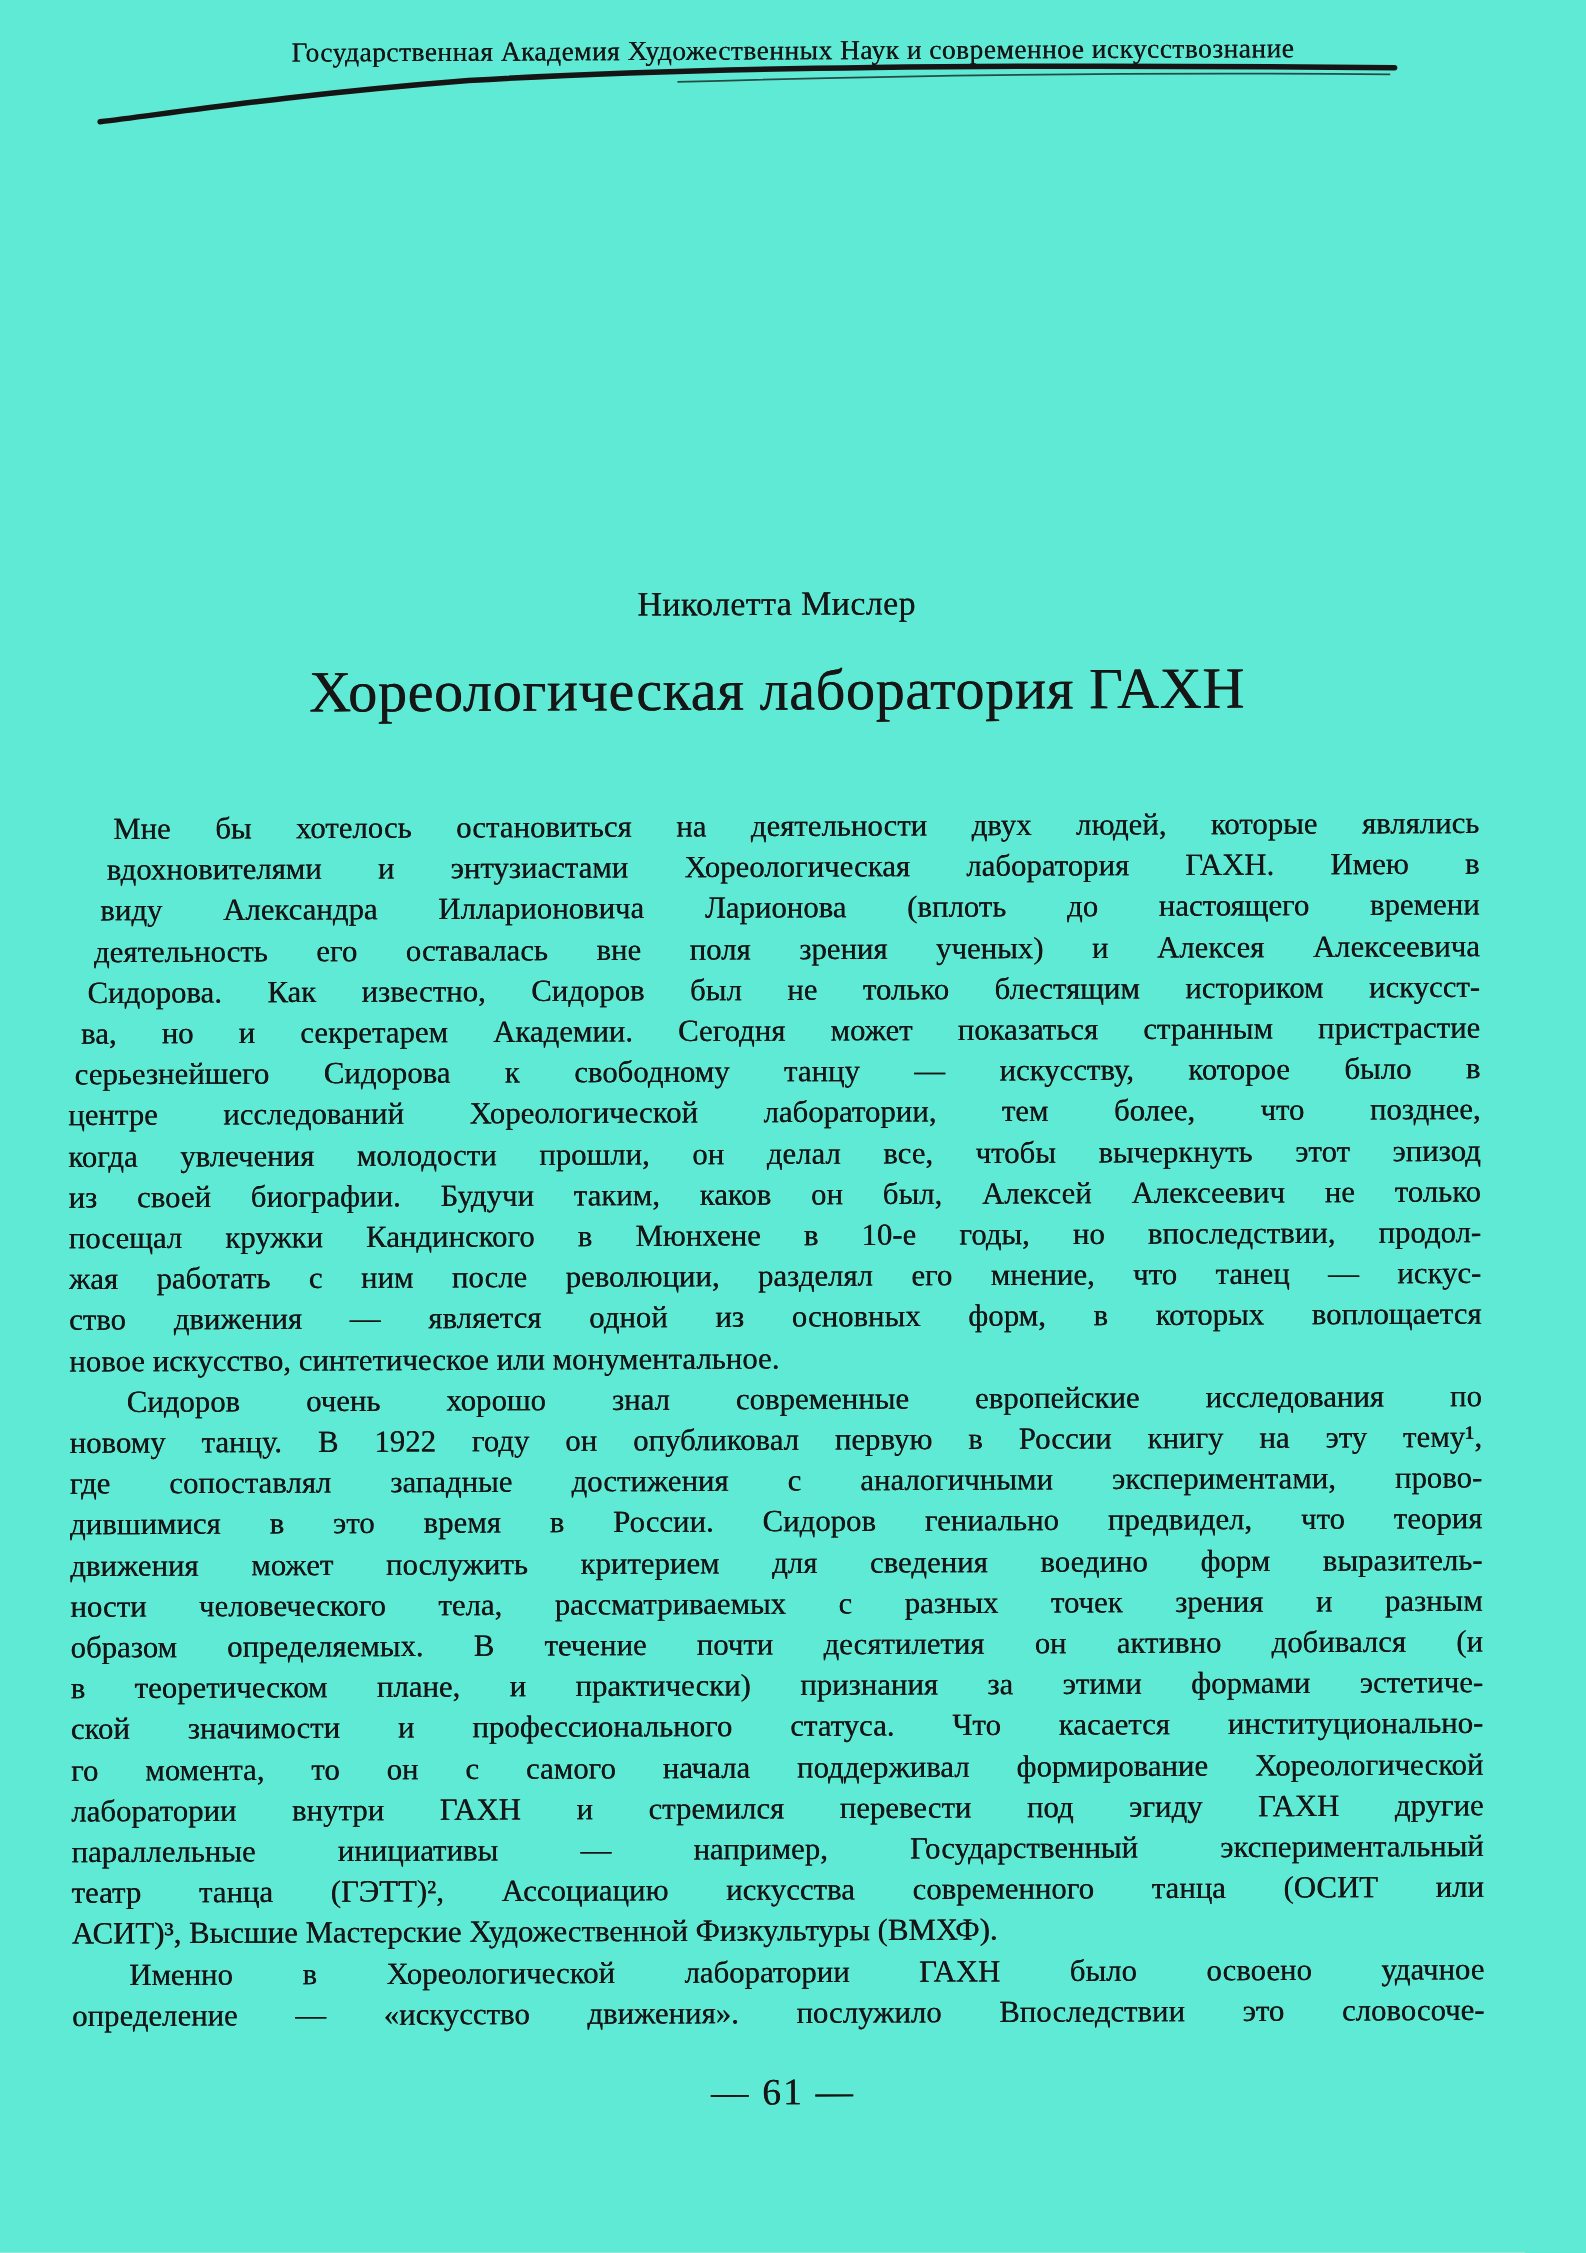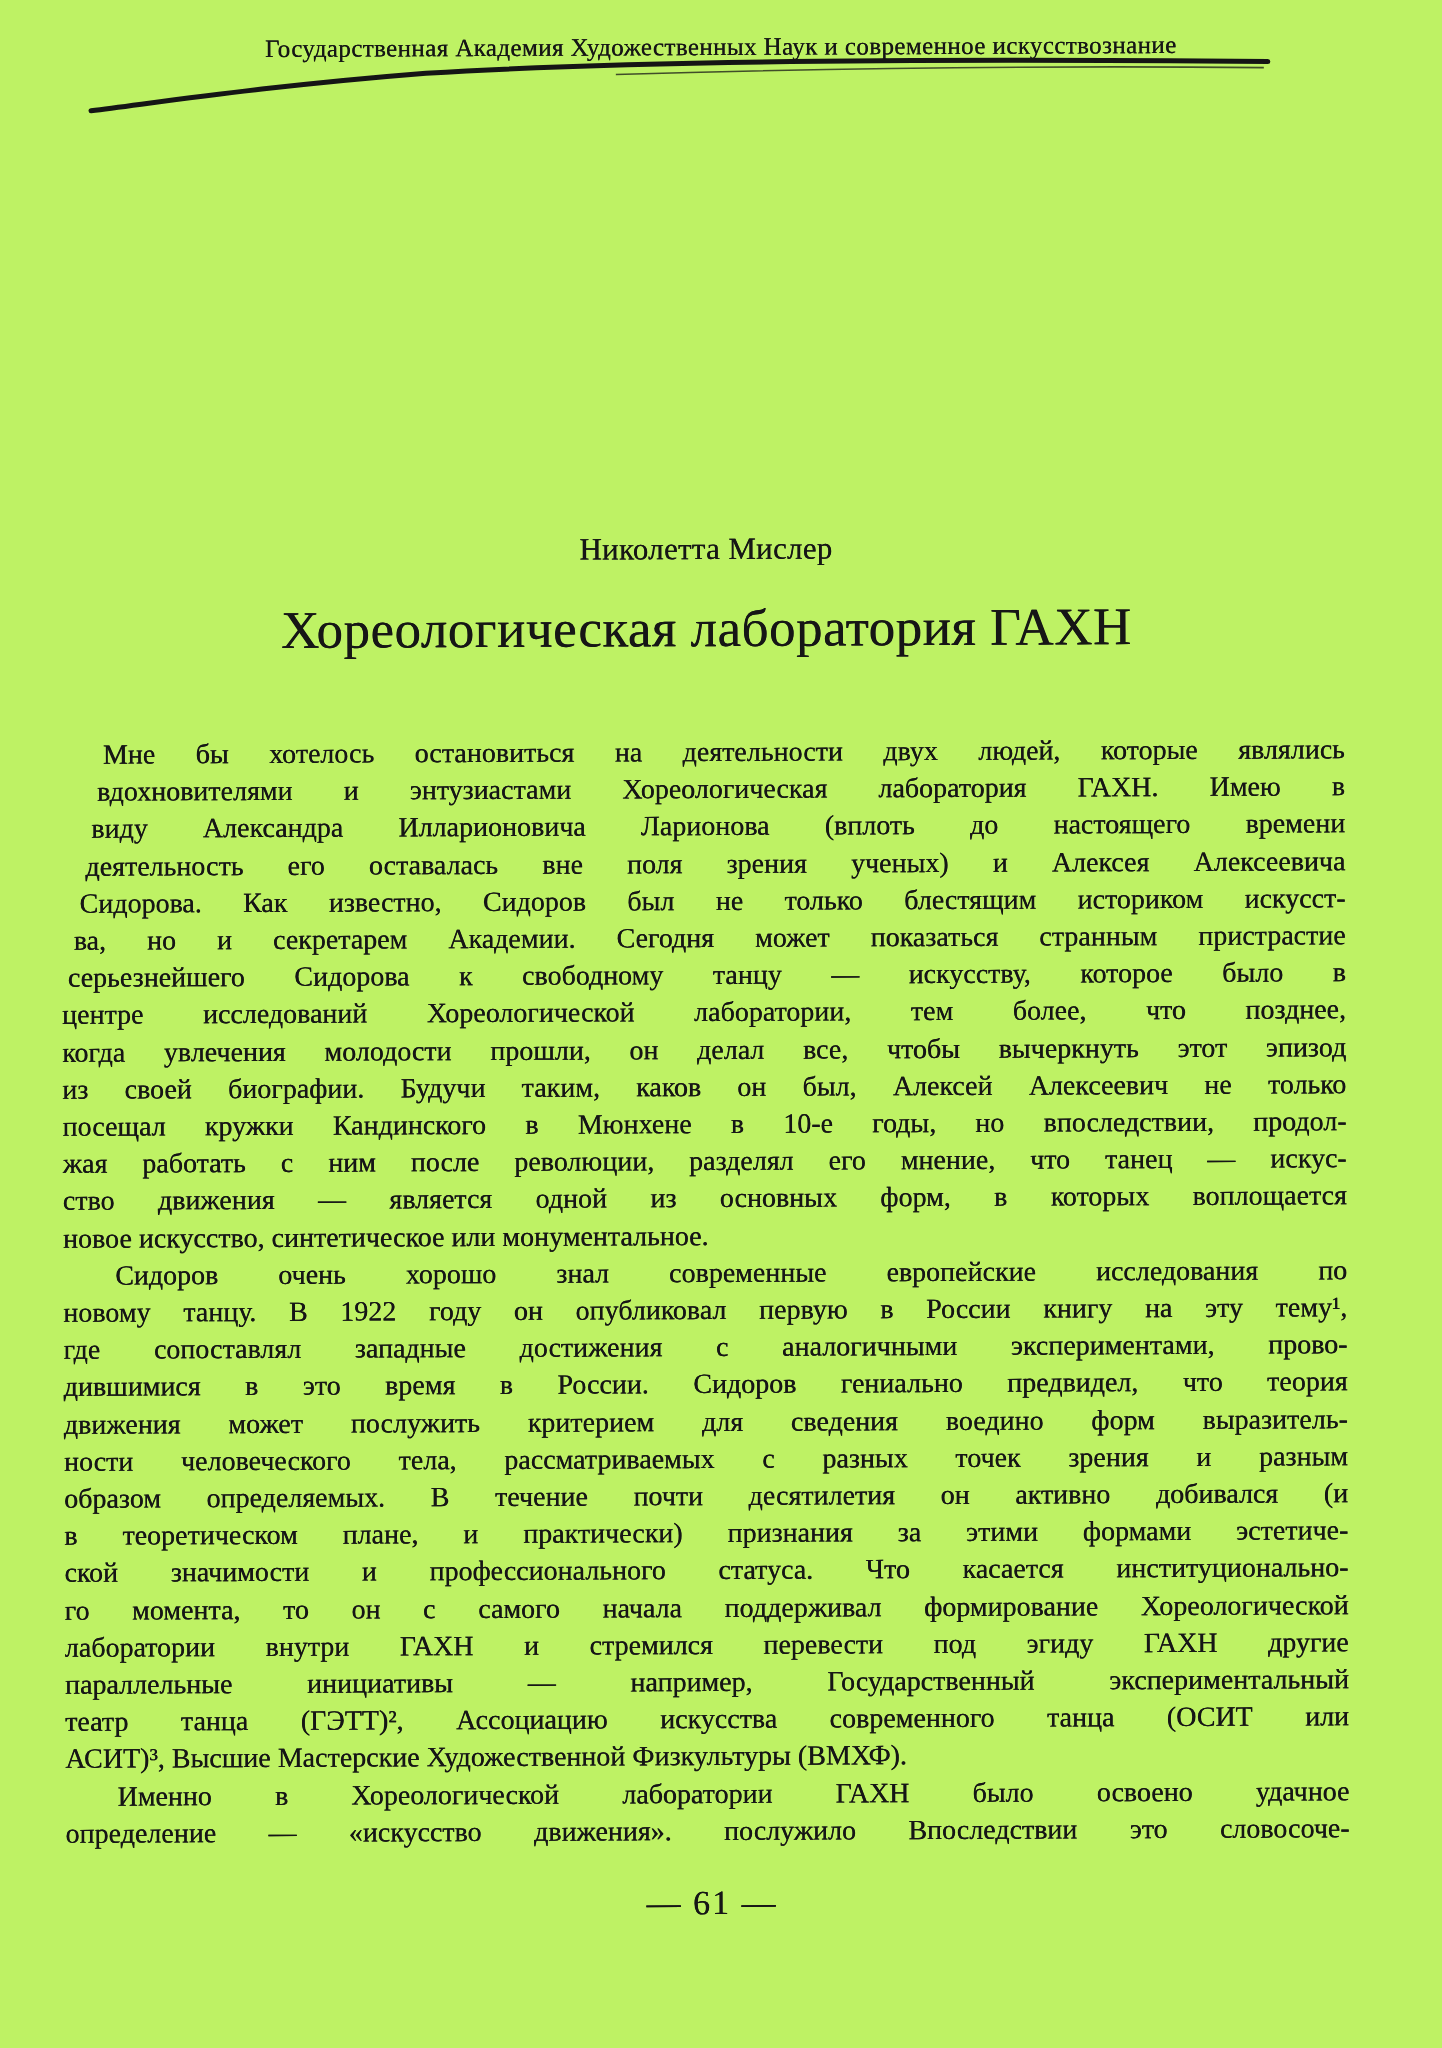--- a/index.html
+++ b/index.html
@@ -4,21 +4,21 @@
 <style>
   html, body {
     margin: 0;
     padding: 0;
     background: #e8e8e8;
   }
   .page {
     position: relative;
     width: 1442px;
     height: 2048px;
-    background: #bef264;
+    background: #5eead4;
     overflow: hidden;
     font-family: "Liberation Serif", "DejaVu Serif", serif;
     color: #161616;
   }
   .scan-tilt {
     position: absolute;
     inset: 0;
     transform: rotate(-0.25deg);
     transform-origin: 50% 50%;
   }

